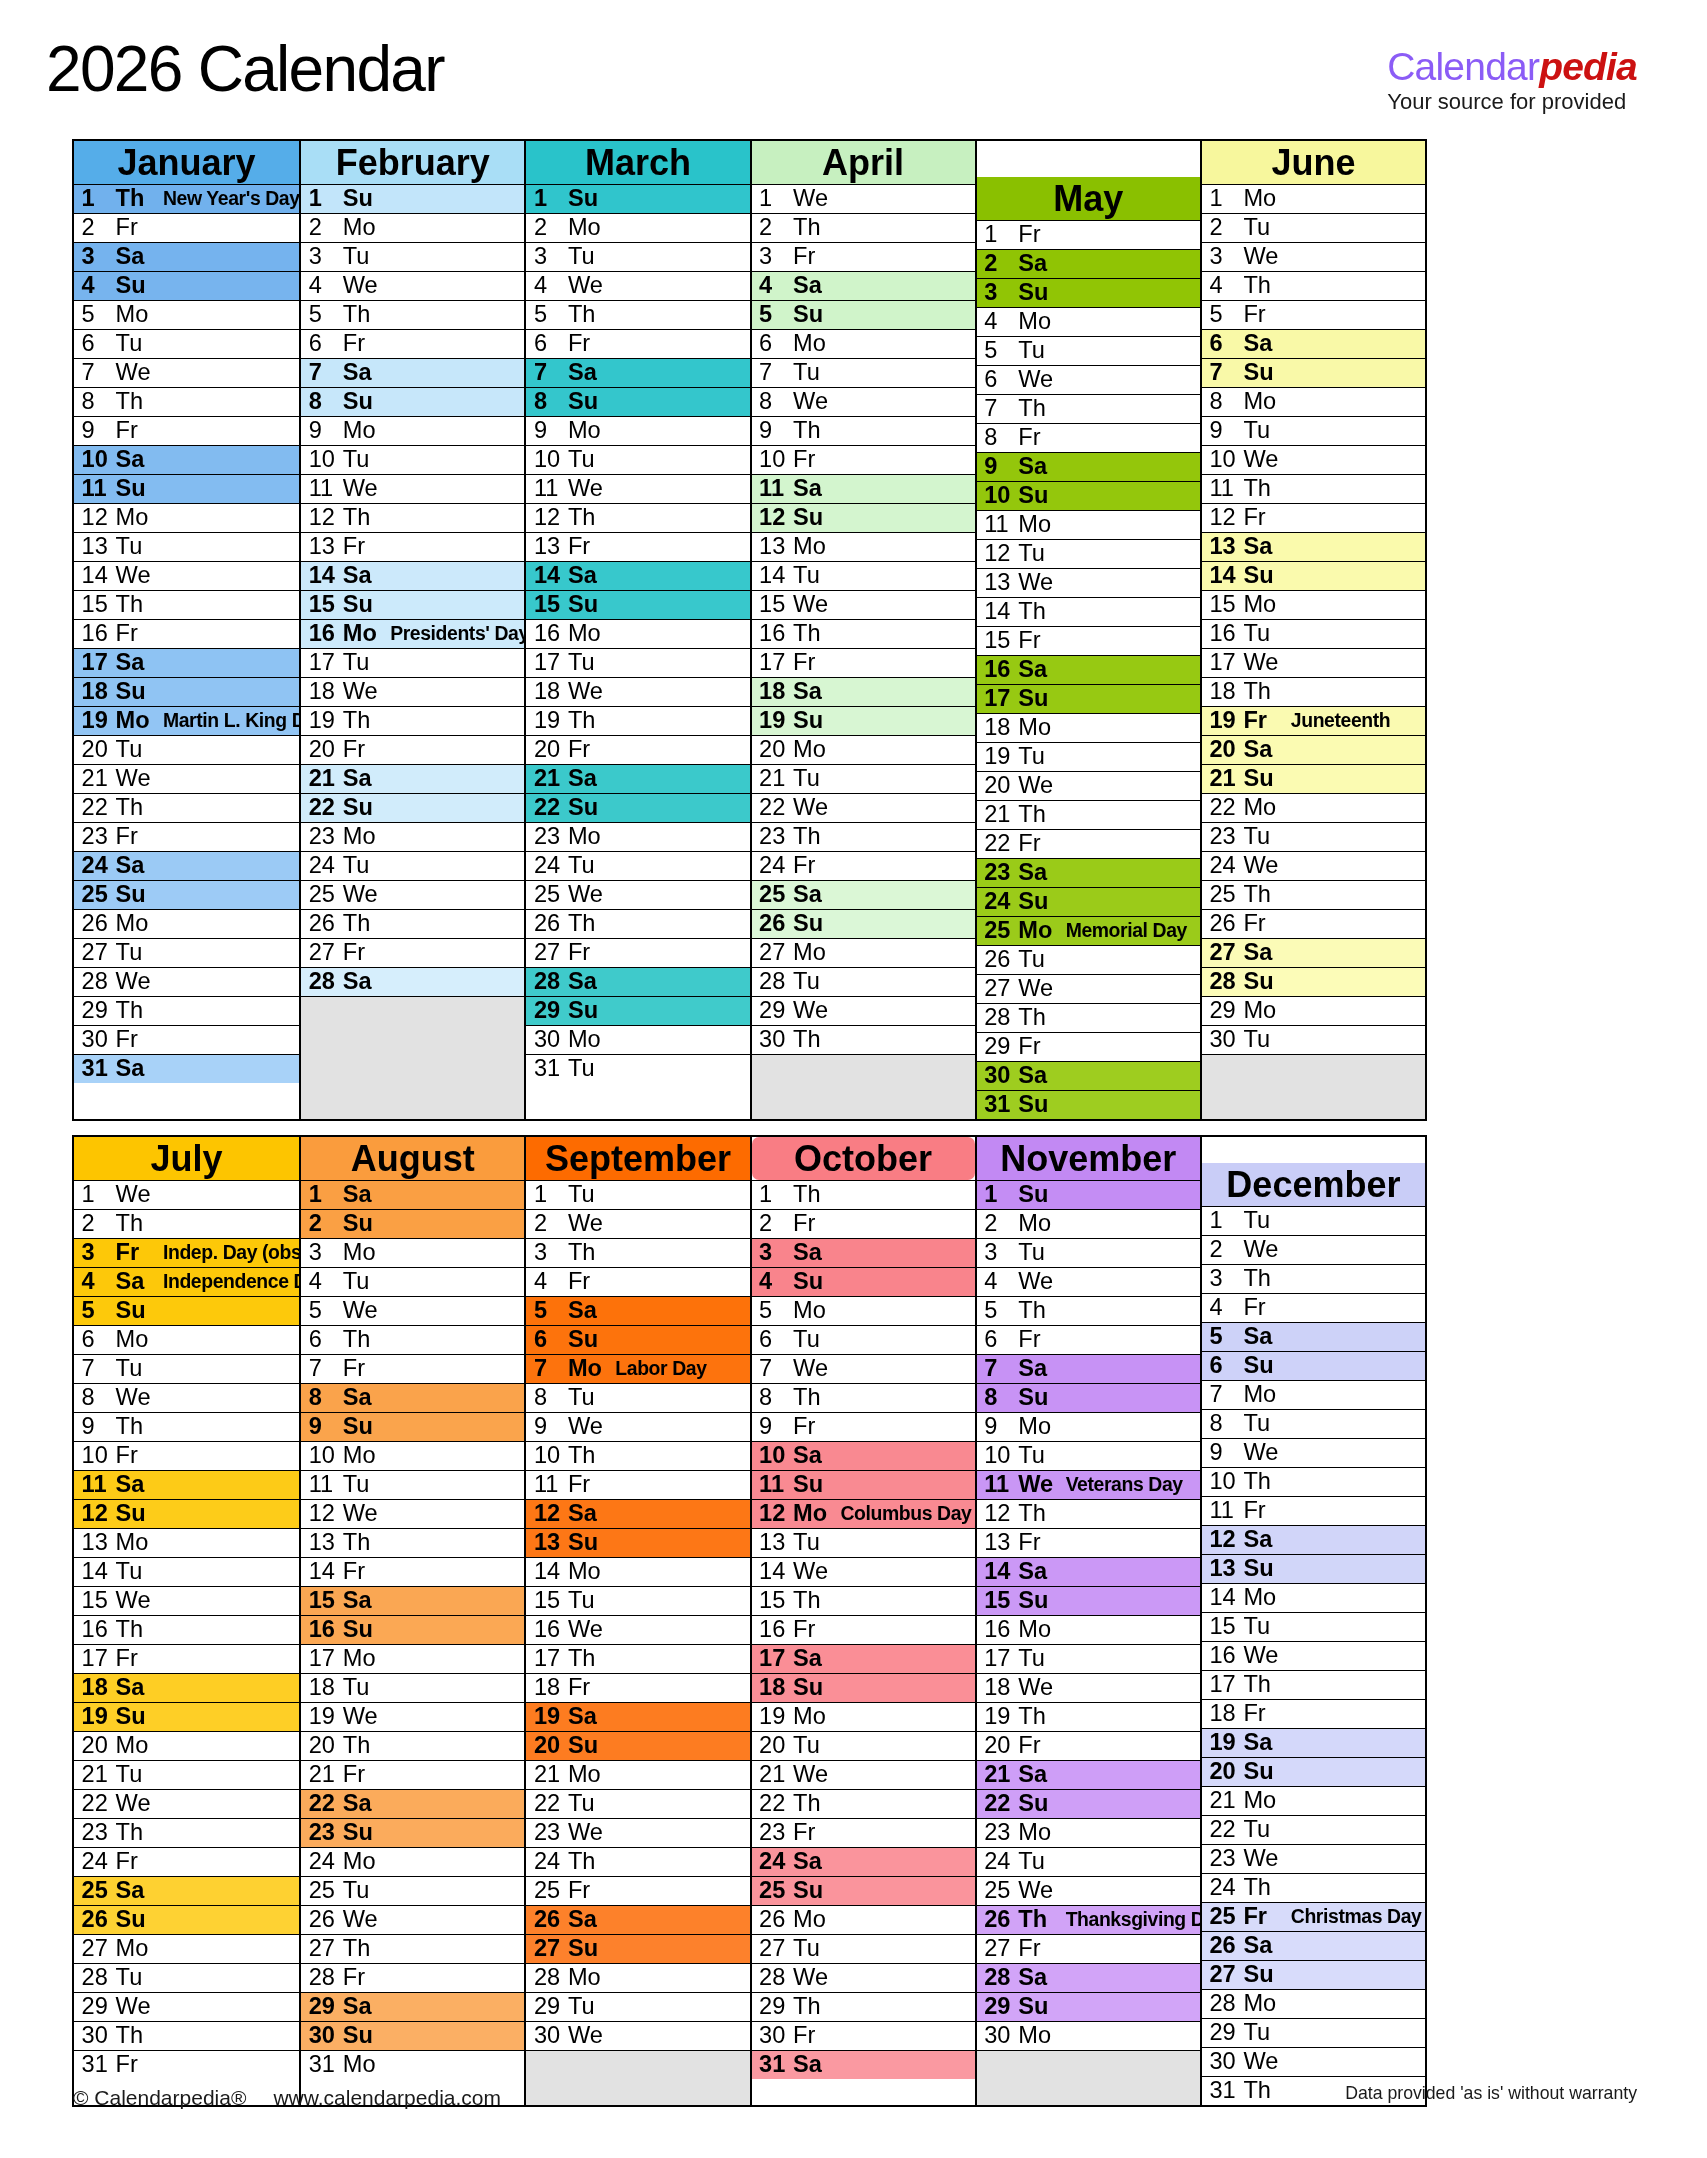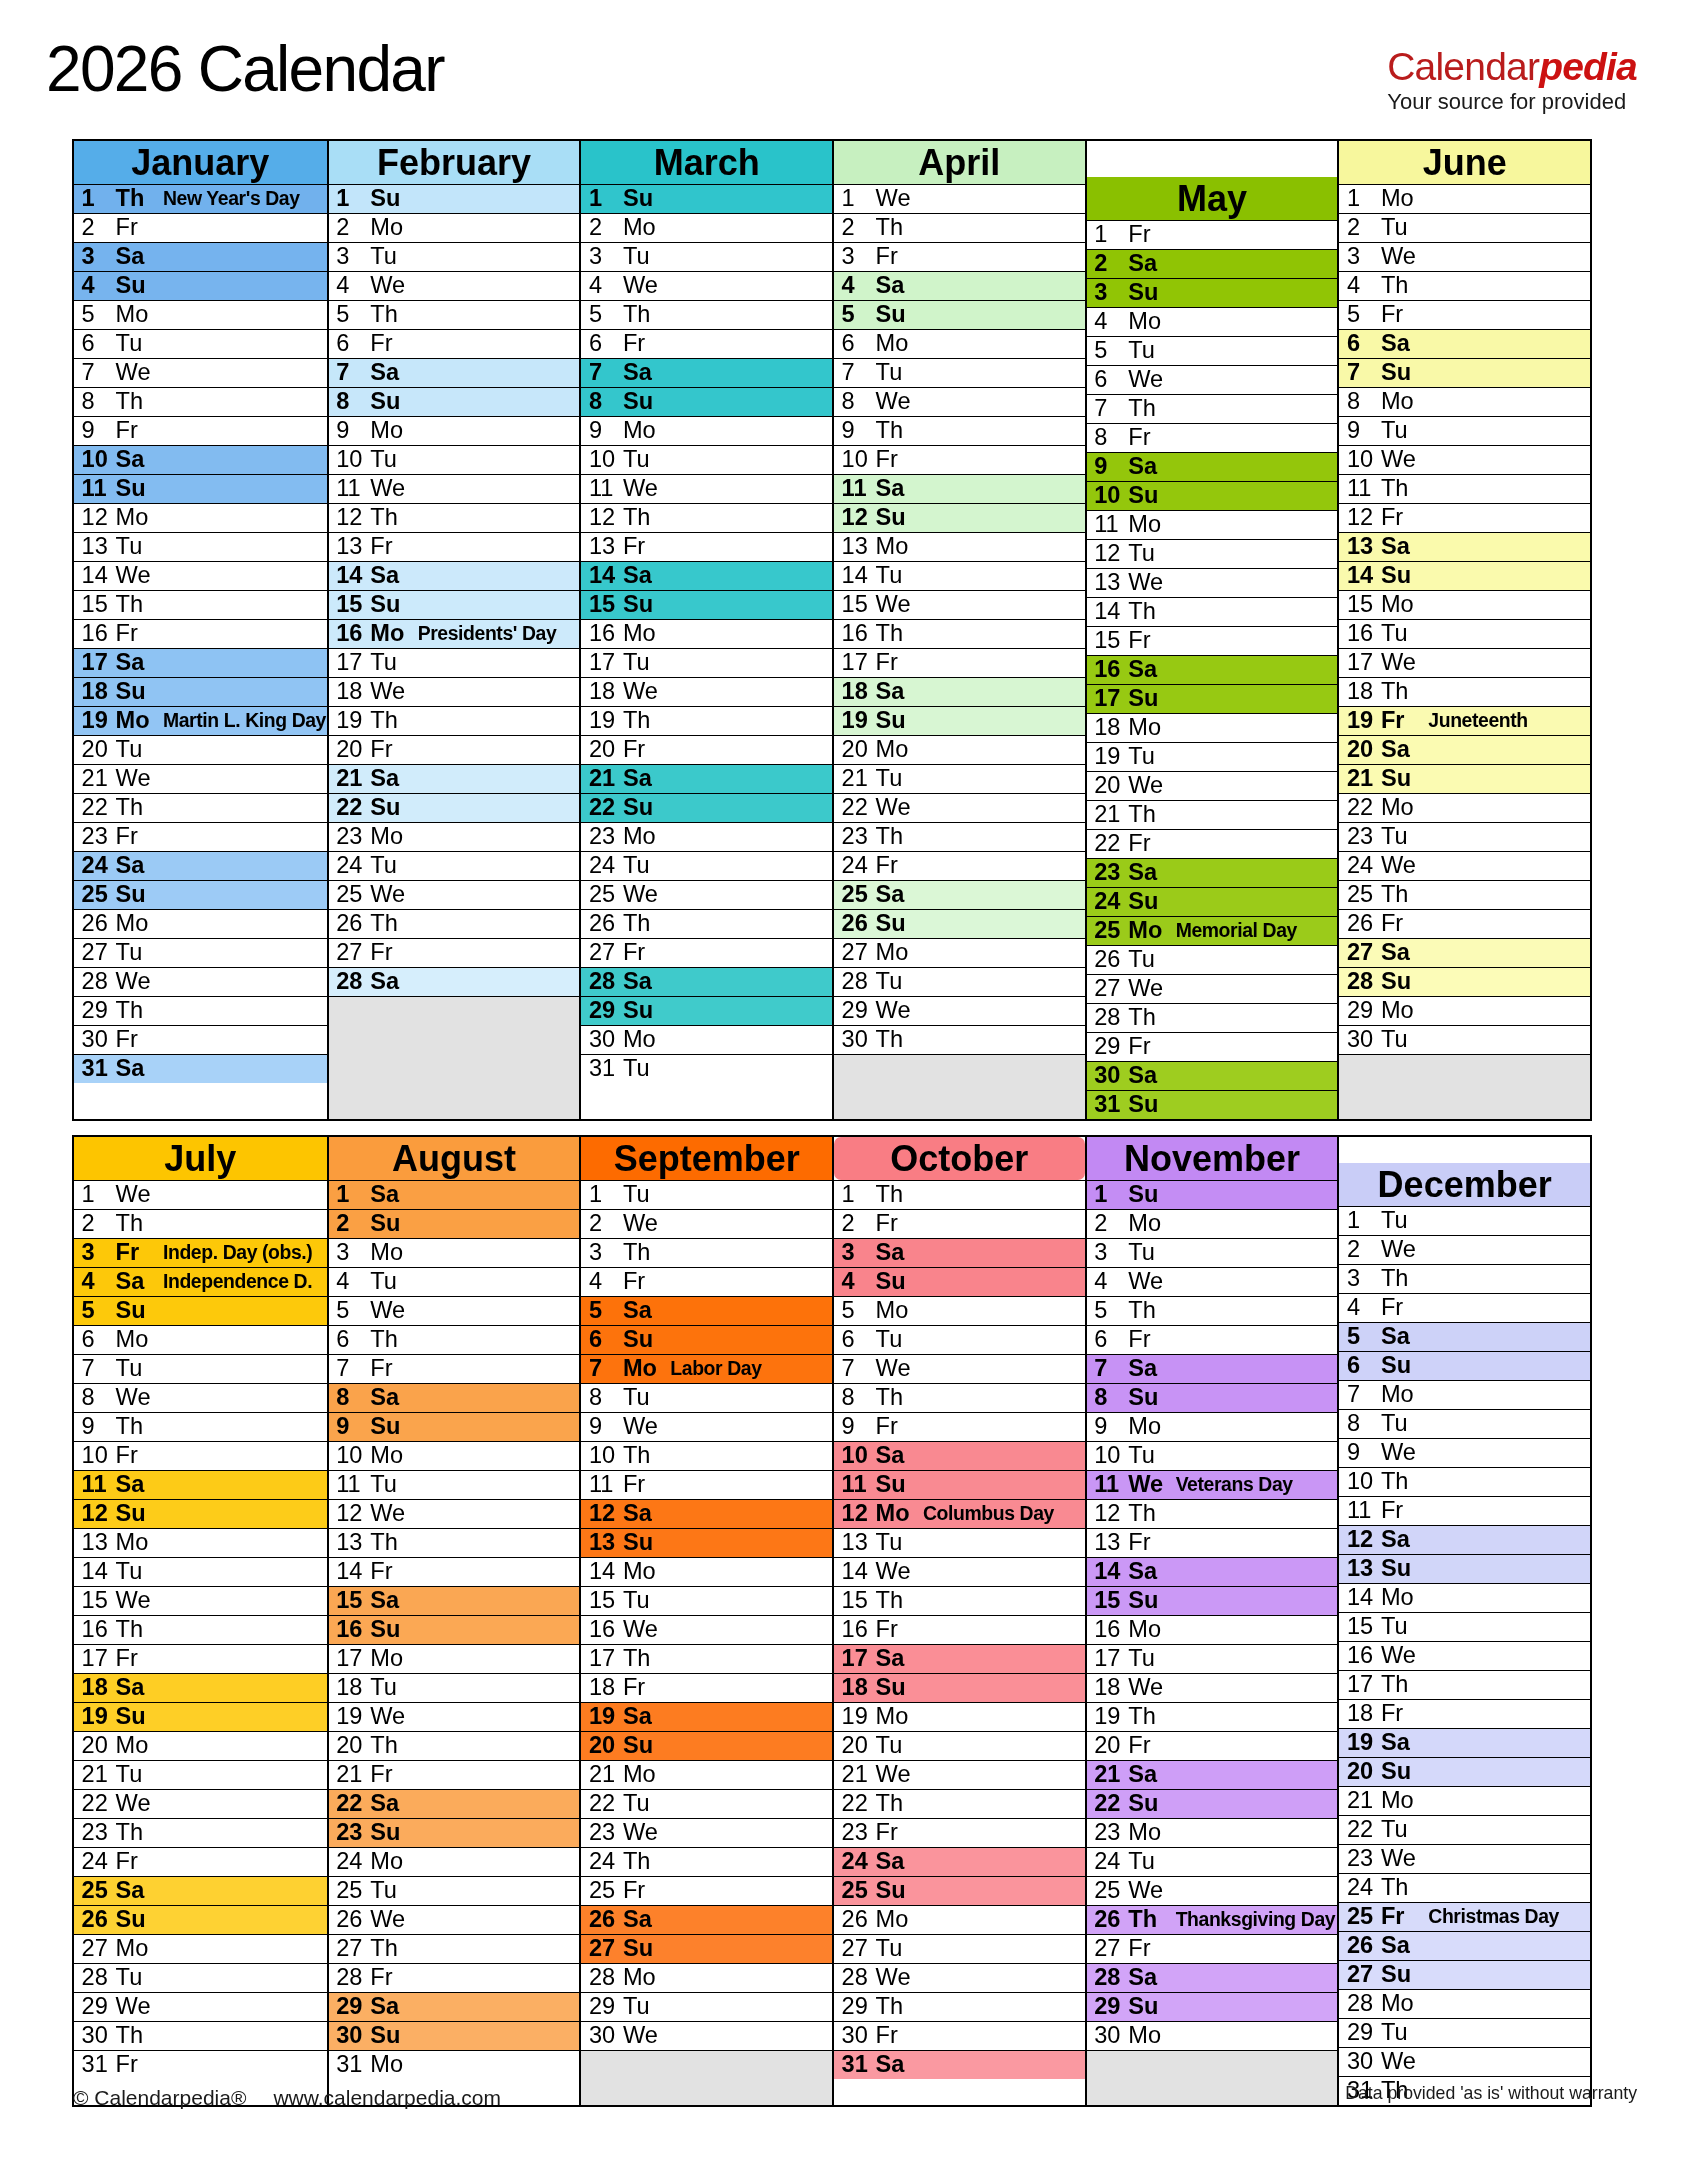--- a/index.html
+++ b/index.html
@@ -8,26 +8,26 @@
     font-family:"Liberation Sans",sans-serif;color:#000;
     overflow:hidden;
   }
   
   .page-title{
     position:absolute;left:46px;top:32px;
     font-size:64px;font-weight:normal;letter-spacing:-1.7px;color:#000;margin:0;
   }
   .logo{position:absolute;top:47px;right:71px;text-align:left;line-height:1;}
   .logo-main{font-size:39px;letter-spacing:-0.8px;}
-  .logo-main .lp-black{color:#b91c1c;}
+  .logo-main .lp-black{color:#8b5cf6;}
   .logo-main .lp-red{color:#cc1111;font-weight:bold;font-style:italic;}
   .logo-tag{font-size:22px;color:#1a1a1a;margin-top:5px;letter-spacing:0px;}
   
   .block{
-    position:absolute;left:72px;width:1520px;
+    position:absolute;left:72px;width:1355px;
     border:2.5px solid #000;box-sizing:border-box;
     display:grid;grid-template-columns:repeat(6,1fr);
     background:#fff;
   }
   #block-1{top:139px;}
   #block-2{top:1135px;}
   .month{display:flex;flex-direction:column;border-left:2.5px solid #000;min-width:0;}
   .month:first-child{border-left:none;}
   .mh{
     height:43px;display:flex;align-items:center;justify-content:center;

